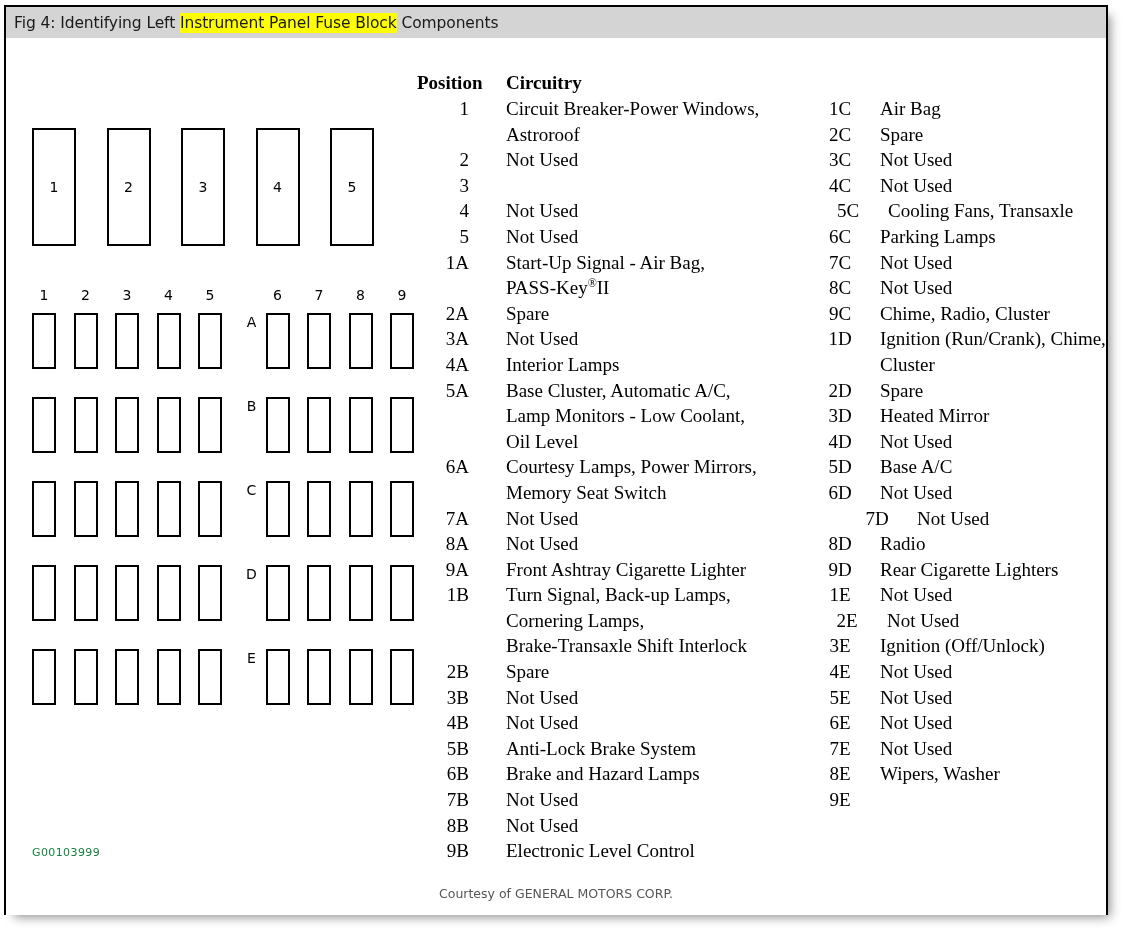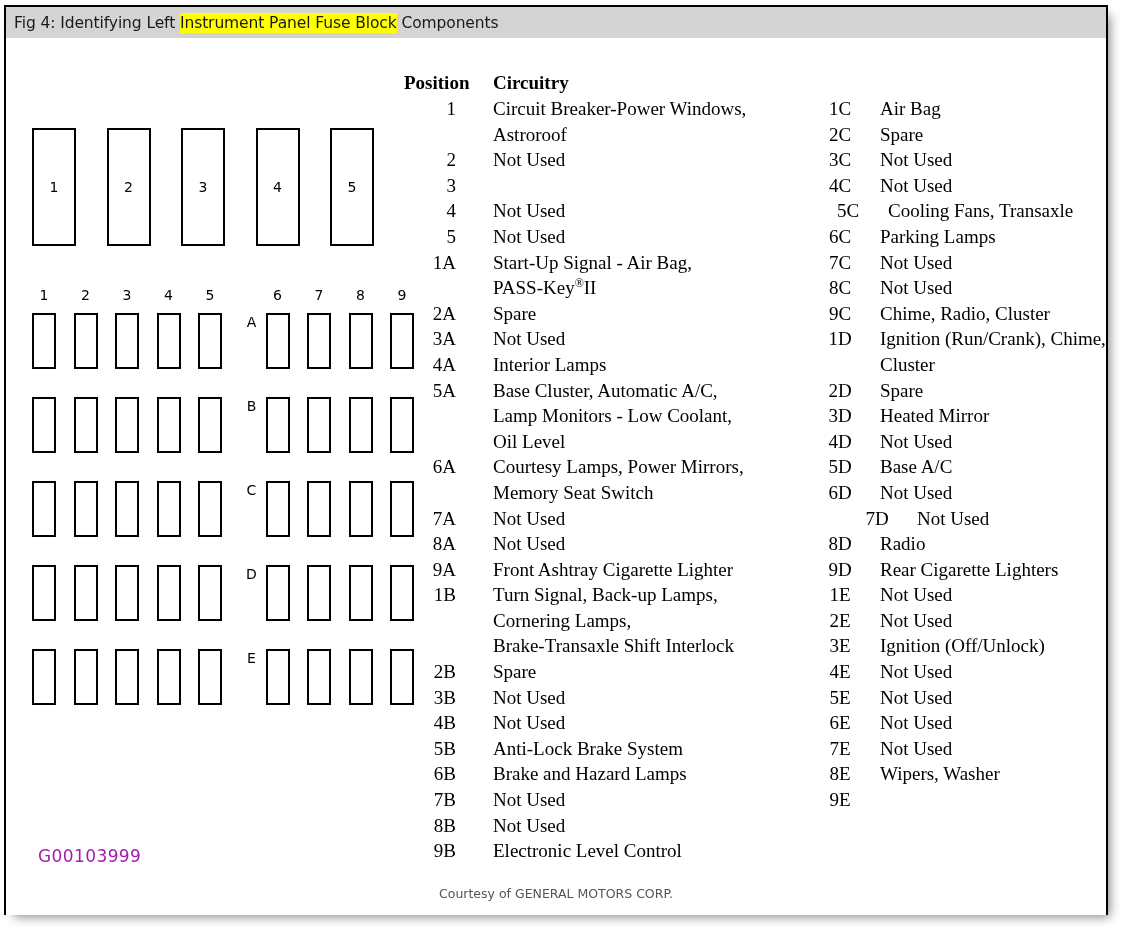--- a/index.html
+++ b/index.html
@@ -149,35 +149,35 @@
     text-align: center;
     font-family: "DejaVu Sans", sans-serif;
     font-size: 14px;
     color: #000000;
     line-height: 1;
   }
 
   
   .fig-code {
     position: absolute;
-    left: 32px;
+    left: 26px;
     top: 808px;
     font-family: "DejaVu Sans", sans-serif;
-    font-size: 17px;
-    color: #a21caf;
+    font-size: 11px;
+    color: #15803d;
     letter-spacing: 0.4px;
   }
 
   
   .table-col {
     position: absolute;
     font-family: "Liberation Serif", serif;
     color: #000000;
   }
-  #col-left  { left: 398px; top: 34px; width: 390px; }
+  #col-left  { left: 411px; top: 34px; width: 390px; }
   #col-right { left: 808px; top: 34px; width: 300px; }
 
   .tbl-head {
     position: relative;
     height: 24px;
     font-weight: bold;
     font-size: 19px;
   }
   .tbl-head .h-pos {
     position: absolute;
@@ -527,21 +527,21 @@
               <div class="cir">Radio</div>
             </div>
             <div class="row" style="height: 25.6px;">
               <div class="pos">9D</div>
               <div class="cir">Rear Cigarette Lighters</div>
             </div>
             <div class="row" style="height: 25.6px;">
               <div class="pos">1E</div>
               <div class="cir">Not Used</div>
             </div>
-            <div class="row" style="height: 25.6px;">
+            <div class="row" style="height: 25.6px; margin-left: 7px;">
               <div class="pos">2E</div>
               <div class="cir">Not Used</div>
             </div>
             <div class="row" style="height: 25.6px;">
               <div class="pos">3E</div>
               <div class="cir">Ignition (Off/Unlock)</div>
             </div>
             <div class="row" style="height: 25.6px;">
               <div class="pos">4E</div>
               <div class="cir">Not Used</div>

